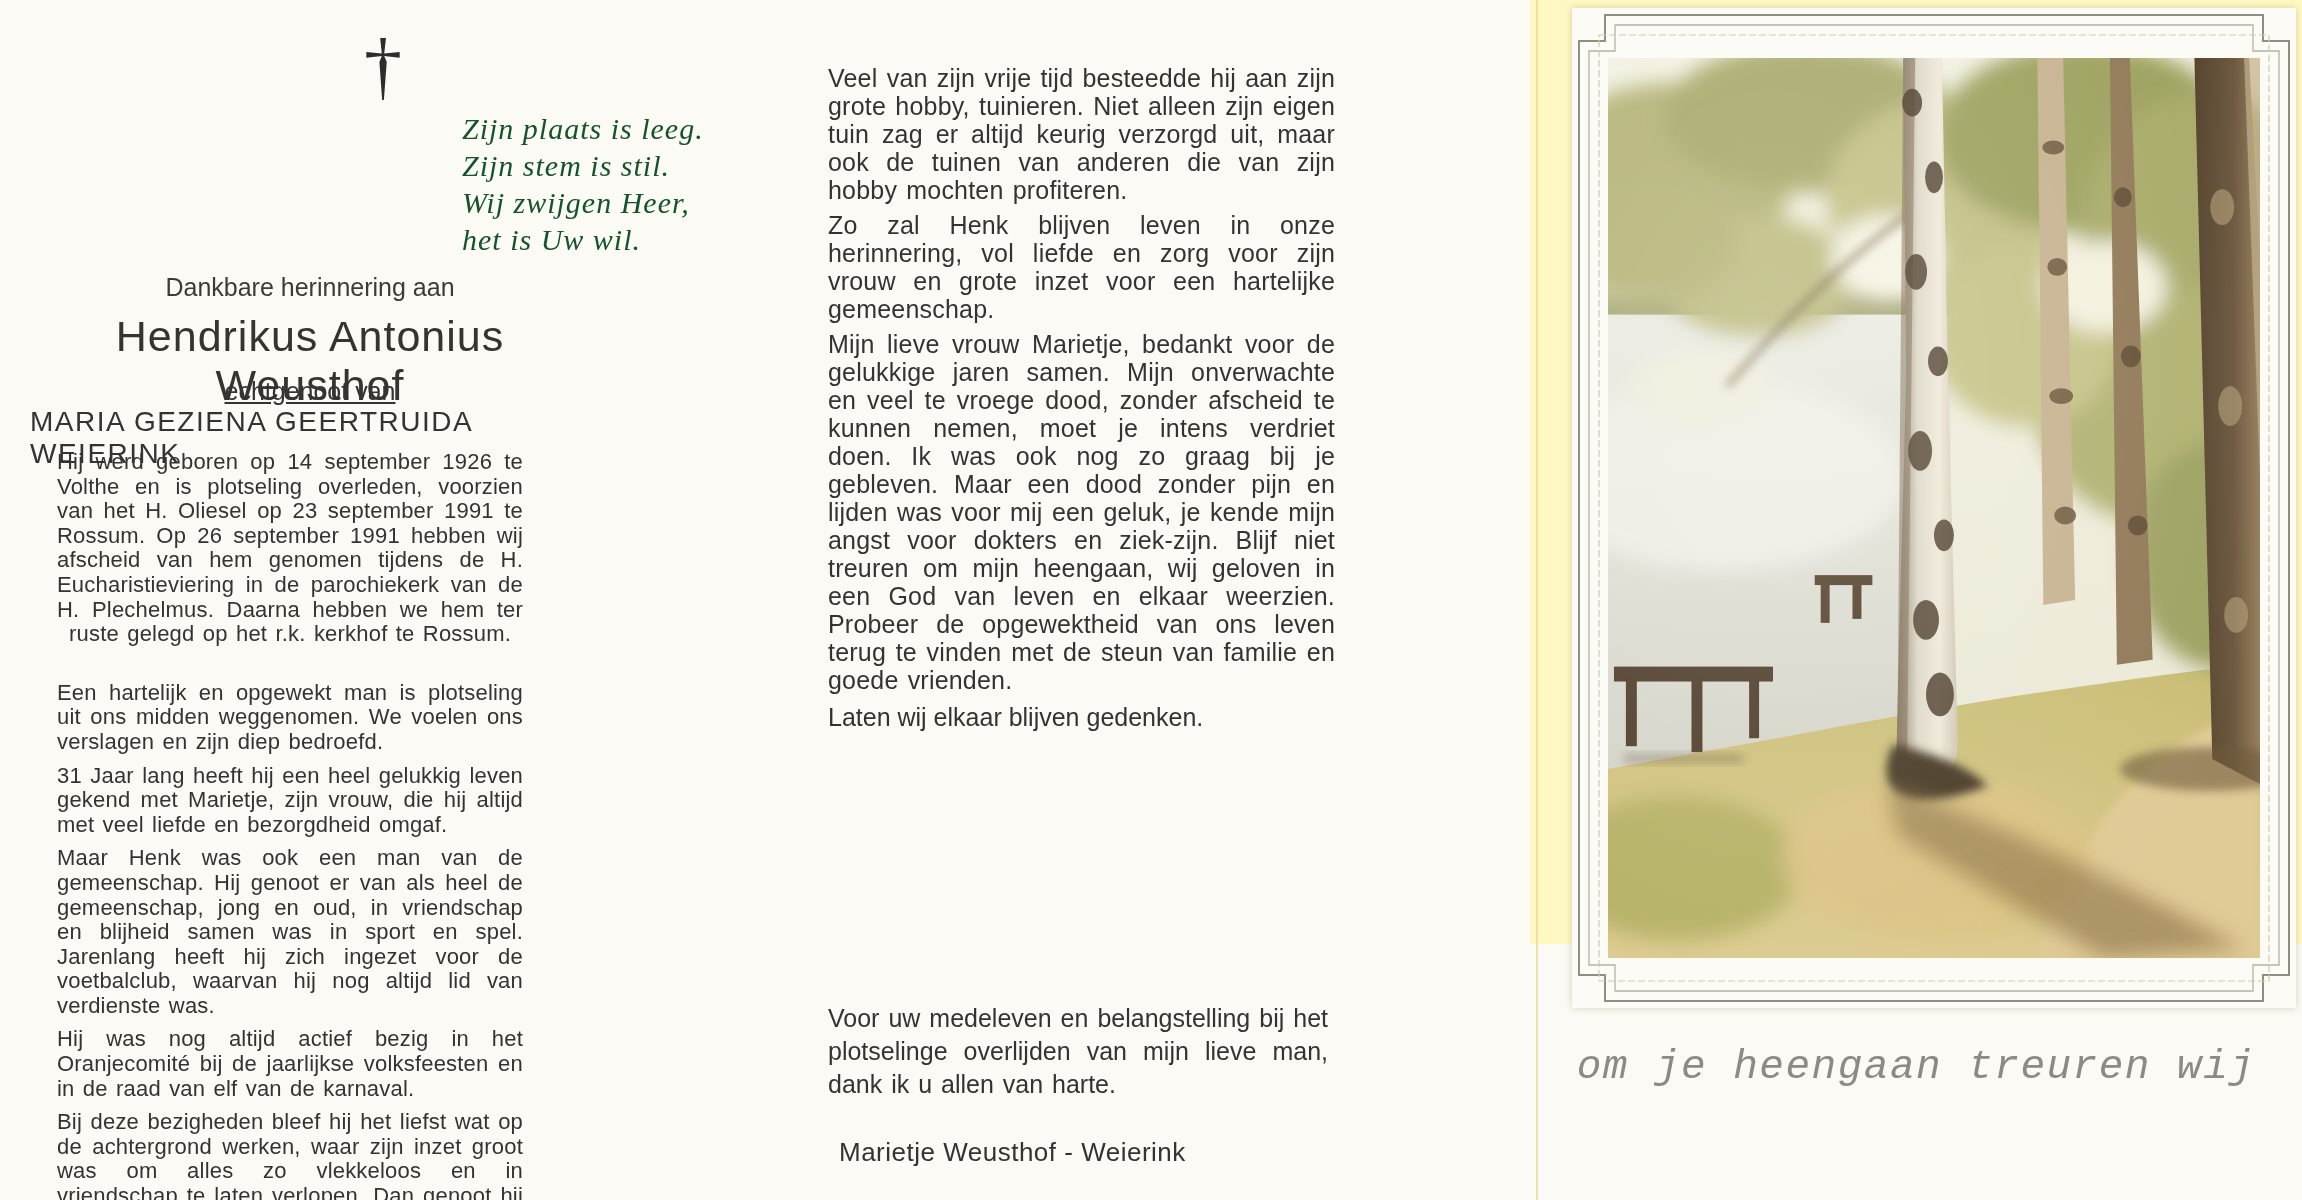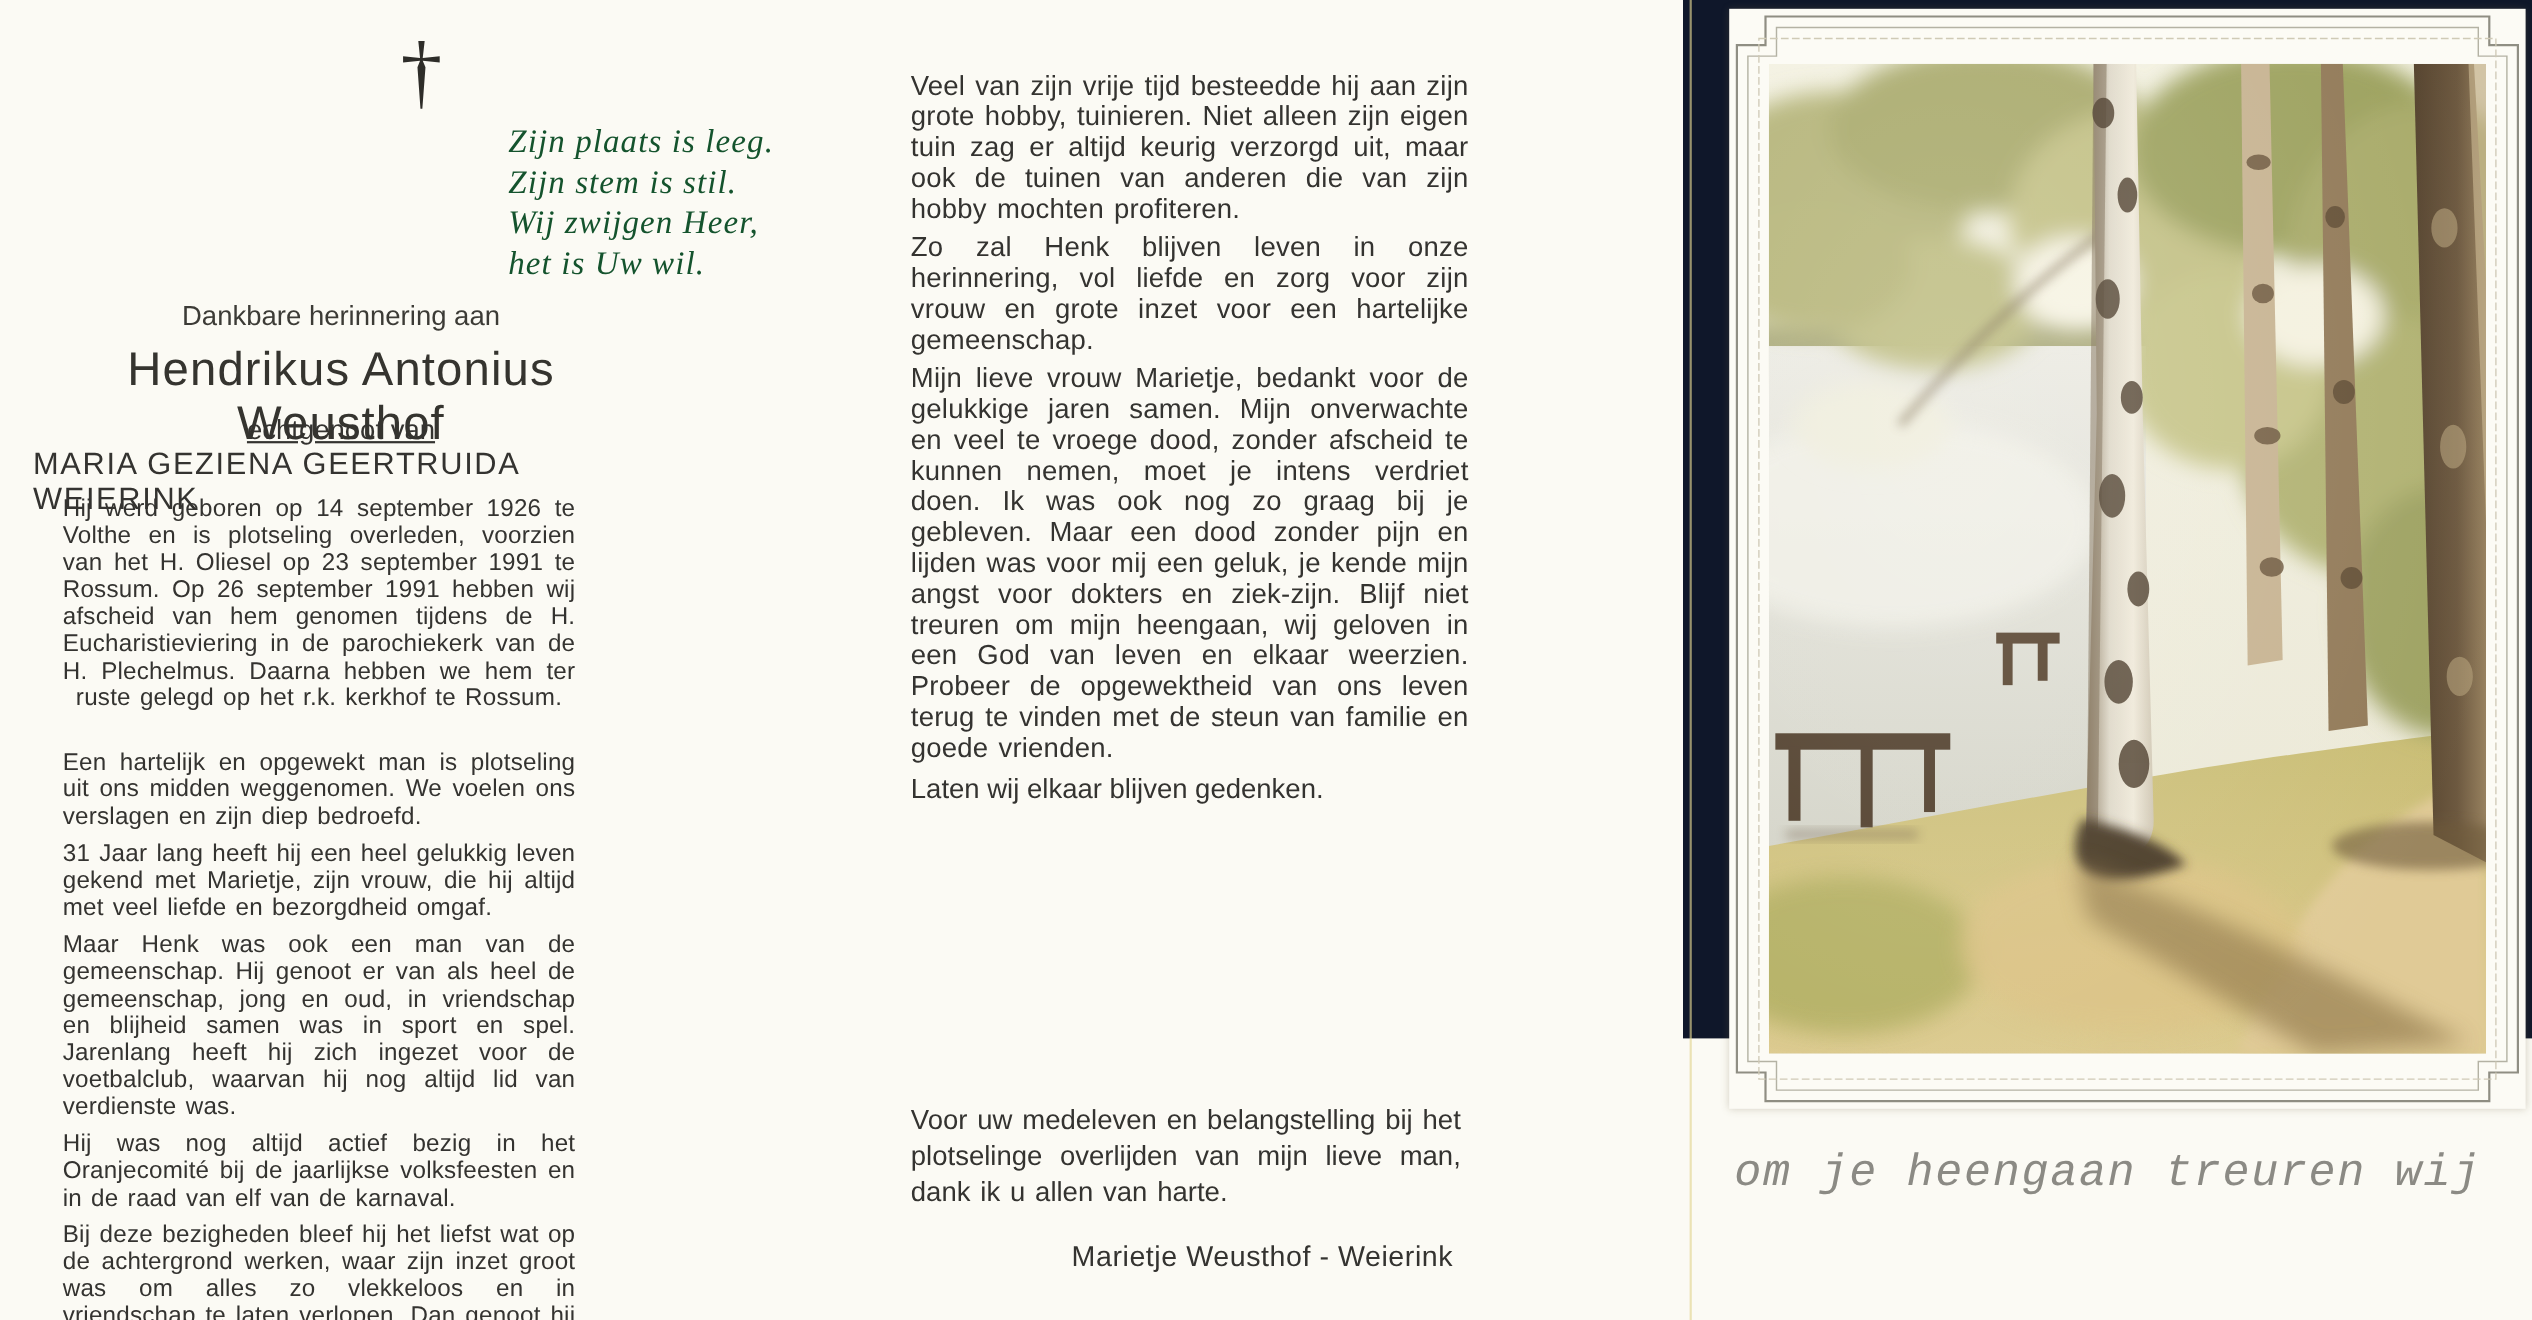--- a/index.html
+++ b/index.html
@@ -42,26 +42,26 @@
   .mid-col .para{
     margin:0 0 7px;font-size:25px;line-height:28px;text-align:justify;
     letter-spacing:.2px;word-spacing:2px;
   }
   .closing{margin:9px 0 12px;font-size:25px;line-height:28px;}
   .thanks{
     position:absolute;left:0;top:938px;width:500px;margin:0;
     font-size:25px;line-height:33px;text-align:justify;word-spacing:2px;
   }
   .signature{
-    position:absolute;left:0;top:1062px;width:492px;margin:1px;
-    text-align:right;font-size:26px;letter-spacing:.5px;
+    position:absolute;left:0;top:1062px;width:492px;margin:11px;
+    font-size:26px;letter-spacing:.5px;
   }
 
   
-  .right-panel{position:absolute;left:1530px;top:0;width:772px;height:944px;background:#0f172a;font-family:Liberation Mono, monospace;}
+  .right-panel{position:absolute;left:1530px;top:0;width:772px;height:944px;background:#fef9c3;font-family:Liberation Mono, monospace;}
   .fold-line{position:absolute;left:6px;top:0;width:2px;height:1200px;background:#e2d592;opacity:.65;}
   .photo-card{
     position:absolute;left:42px;top:8px;width:724px;height:1000px;
     background:#fcfbf5;box-shadow:0 0 7px rgba(110,100,70,.28);
   }
   .frame-svg{position:absolute;left:0;top:0;width:724px;height:1000px;}
   .photo{position:absolute;left:36px;top:50px;width:652px;height:900px;overflow:hidden;}
   .photo svg{display:block;width:652px;height:900px;}
   .caption{position:absolute;left:36px;top:1040px;width:700px;text-align:center;}
   .caption-line{

